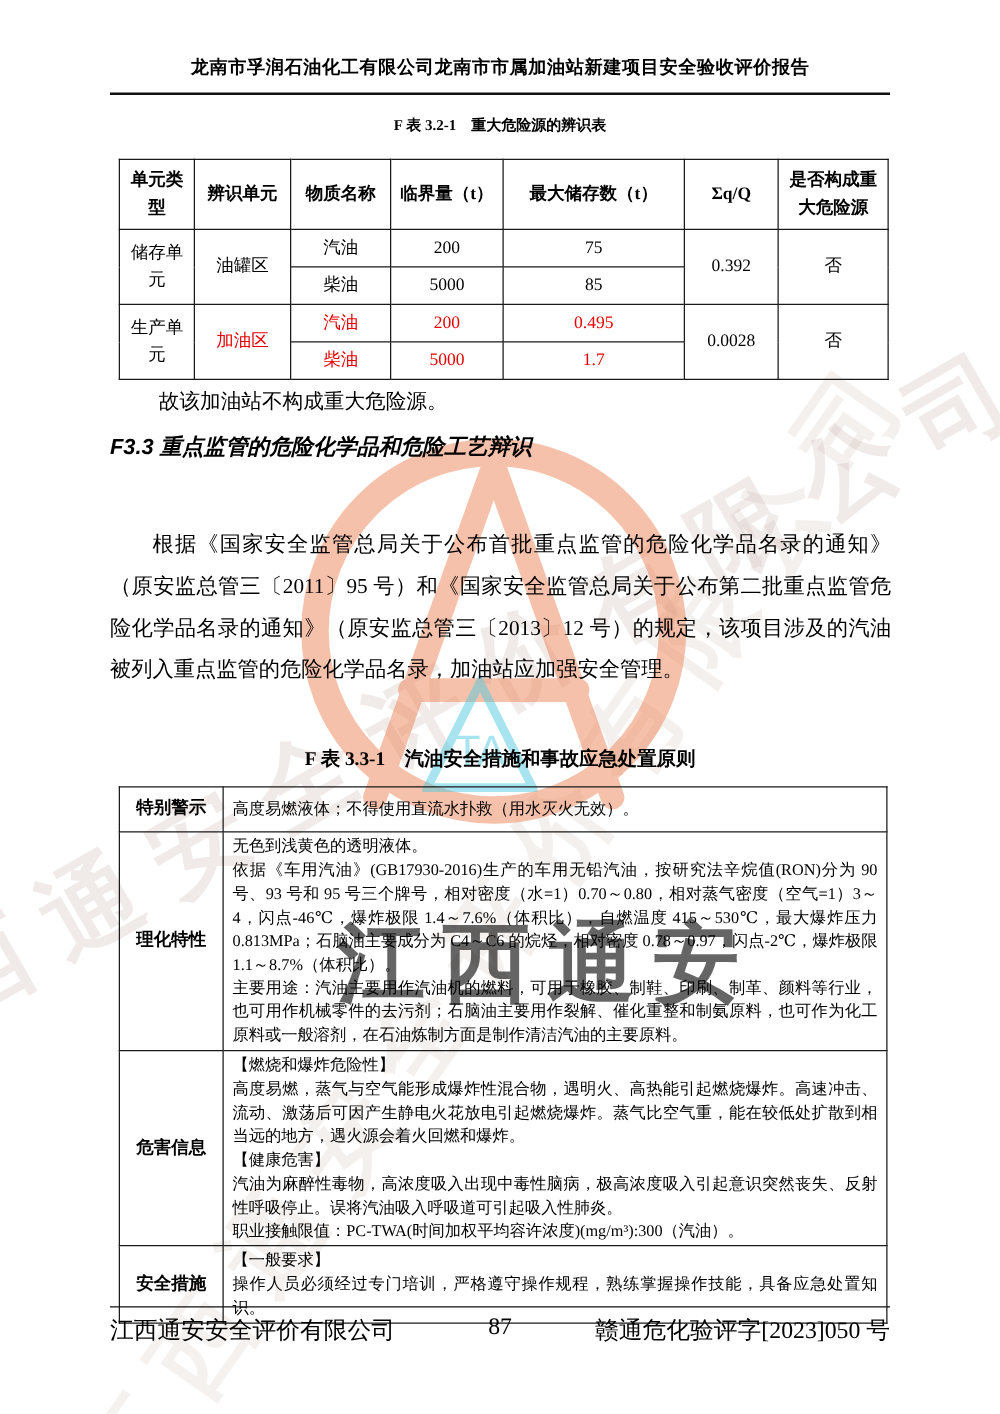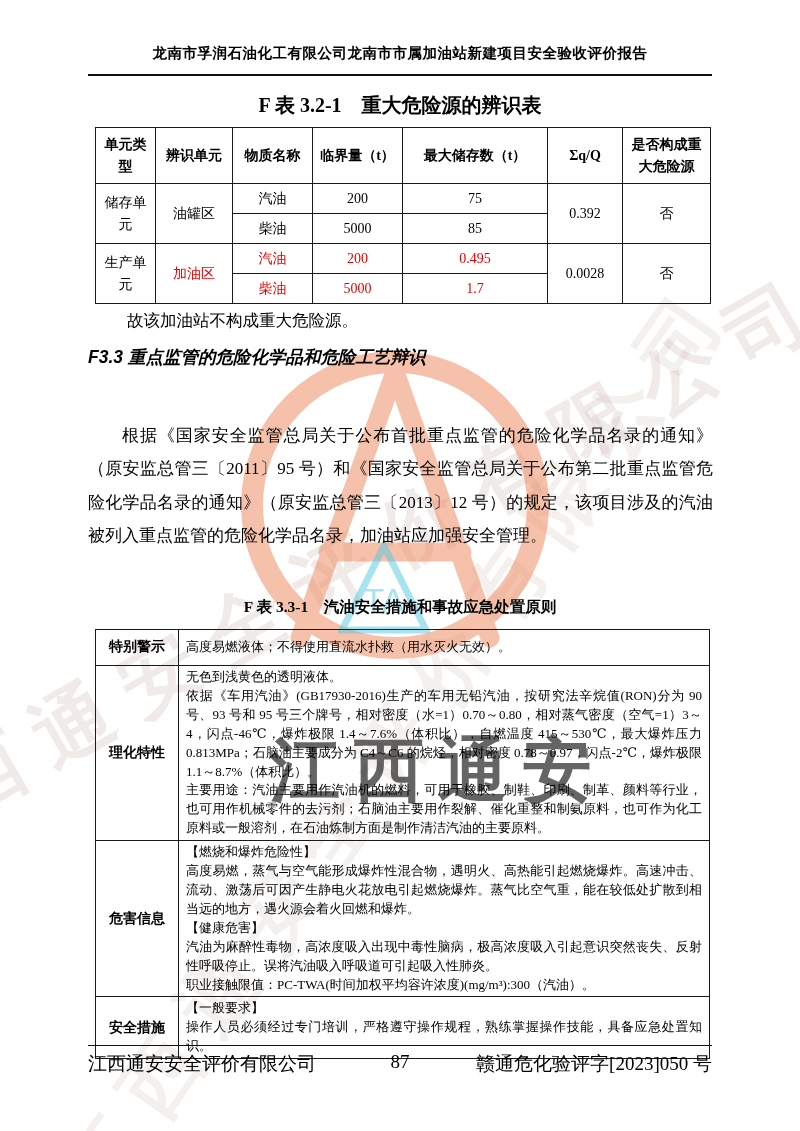--- a/index.html
+++ b/index.html
@@ -38,21 +38,21 @@
   #ftr { position:absolute; left:88px; right:88px; top:1051px; height:20px; font-size:19px; }
   #ftr-left  { position:absolute; left:0; }
   #ftr-page  { position:absolute; left:0; right:0; text-align:center; }
   #ftr-right { position:absolute; right:0; }
 
   
   .tbl-title {
     position:absolute; left:0; width:100%; text-align:center;
     font-weight:bold; font-size:15.5px;
   }
-  #t1-title { top:92px; font-size:20px; }
+  #t1-title { top:92px; font-size:12px; }
   #t2-title { top:597px; }
   #note-line { position:absolute; left:127px; top:310px; font-size:16.5px; }
   .heading {
     position:absolute; left:88px; font-weight:bold; font-size:17.5px;
     font-family:"Liberation Sans","DejaVu Sans",sans-serif;
     font-style:italic;
   }
   #h-f33  { top:345px; }
   #h-f331 { top:386px; }
   #para {

